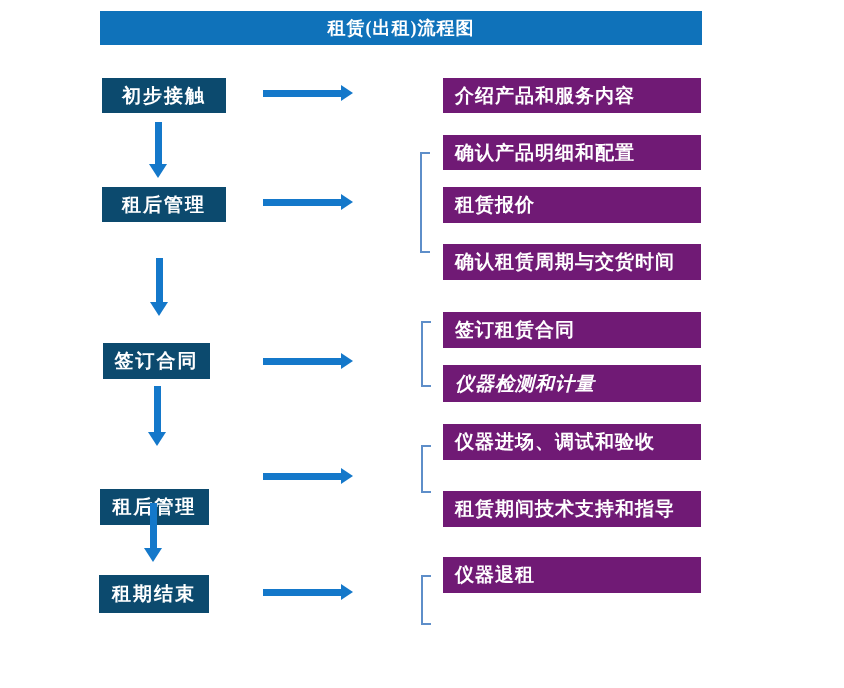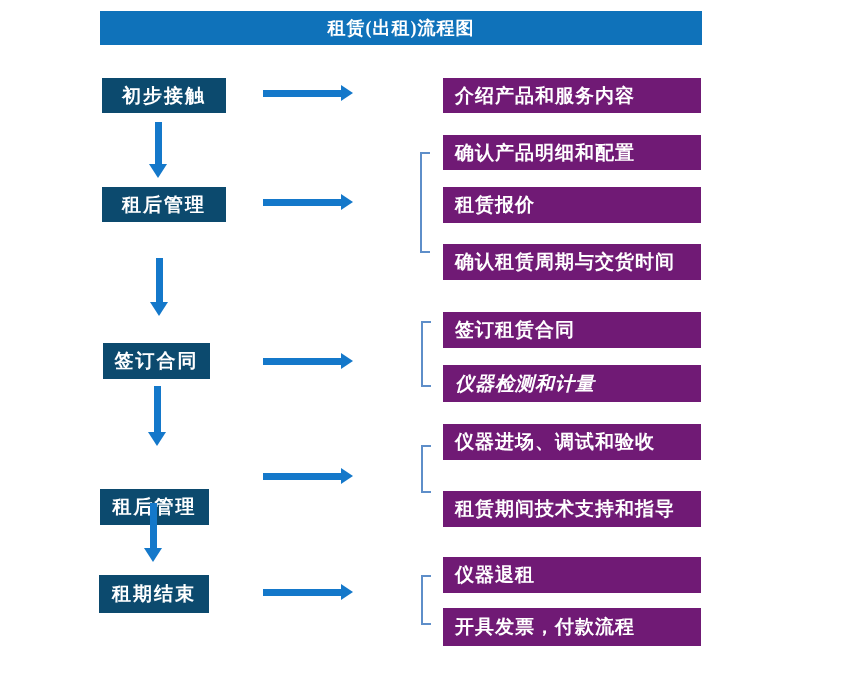--- a/index.html
+++ b/index.html
@@ -134,15 +134,14 @@
 
   <div class="rbox" style="top:78px;  height:35px;">介绍产品和服务内容</div>
   <div class="rbox" style="top:135px; height:35px;">确认产品明细和配置</div>
   <div class="rbox" style="top:187px; height:36px;">租赁报价</div>
   <div class="rbox" style="top:244px; height:36px;">确认租赁周期与交货时间</div>
   <div class="rbox" style="top:312px; height:36px;">签订租赁合同</div>
   <div class="rbox" style="top:365px; height:37px;font-style:italic;">仪器检测和计量</div>
   <div class="rbox" style="top:424px; height:36px;">仪器进场、调试和验收</div>
   <div class="rbox" style="top:491px; height:36px;">租赁期间技术支持和指导</div>
   <div class="rbox" style="top:557px; height:36px;">仪器退租</div>
-  <div class="rbox" style="top:608px; height:38px;">开具发票，付款流程</div>
 
 </div>
 
 </body></html>

